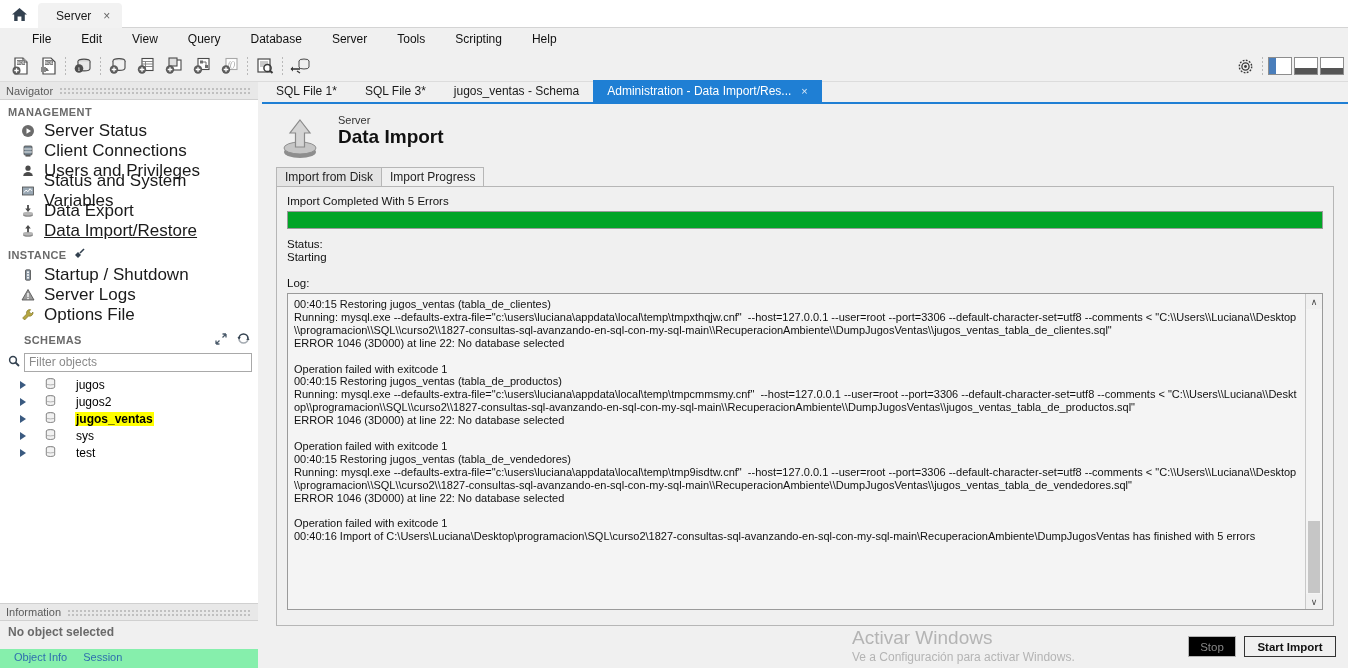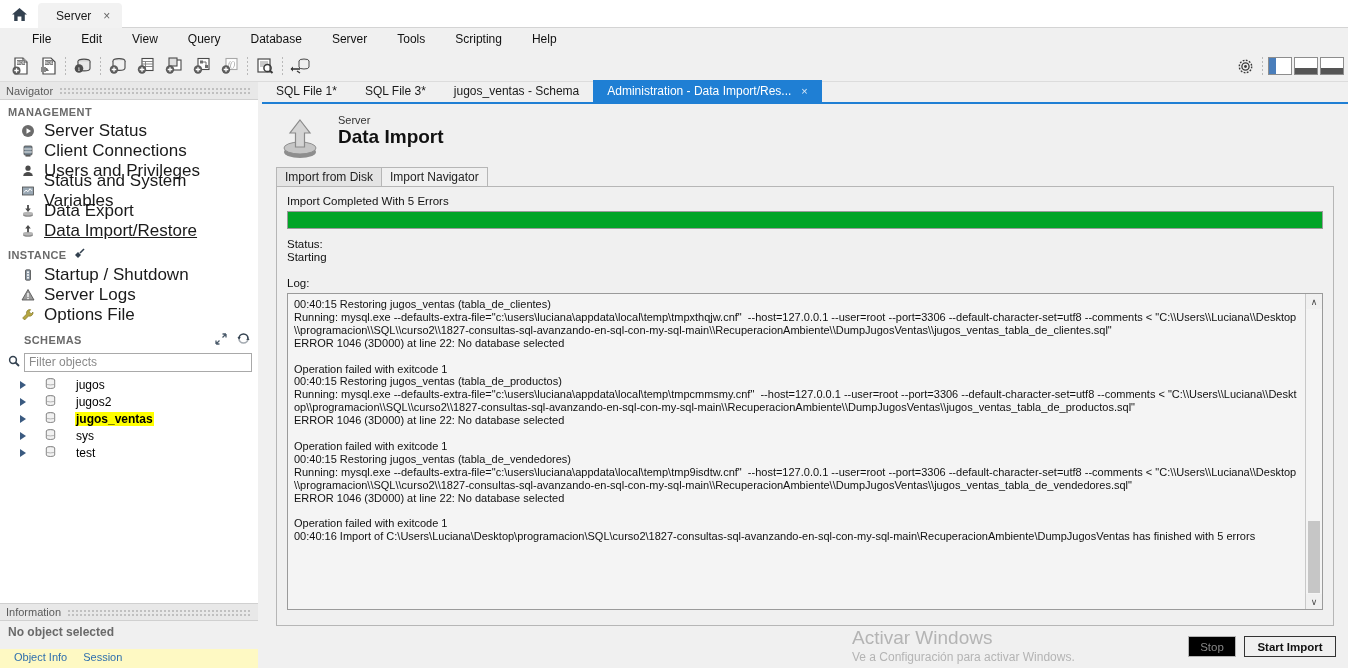--- a/index.html
+++ b/index.html
@@ -100,21 +100,21 @@
   }
   .schema-item {
     display: flex; align-items: center; gap: 18px; height: 17px; padding-left: 20px;
     font-size: 12px; cursor: default;
   }
   .tri { width: 0; height: 0; border-left: 6px solid #3a5a80; border-top: 4px solid transparent; border-bottom: 4px solid transparent; }
   .schema-item .nm { padding: 0 1px; }
   .schema-item .nm.hl { background: #ffff00; font-weight: bold; }
 
   .infopanel {
-    position: absolute; bottom: 0; left: 0; width: 258px; height: 65px; background: #fef9c3;
+    position: absolute; bottom: 0; left: 0; width: 258px; height: 65px; background: #86efac;
   }
   .info-head {
     height: 18px; background: #e8e8e8; border-top: 1px solid #d0d0d0; border-bottom: 1px solid #d0d0d0;
     display: flex; align-items: center; padding: 0 6px; font-size: 11px; color: #5a5a5a;
   }
   .info-head .dots { flex: 1; height: 7px; margin-left: 6px;
     background-image: radial-gradient(circle, #c0c0c0 1px, transparent 1.2px); background-size: 4px 4px; }
   .info-body { background: #f0f0f0; height: 28px; padding: 4px 8px; font-size: 12px; font-weight: bold; color: #6a6a6a; }
   .info-tabs { display: flex; gap: 0; padding-left: 6px; font-size: 11px; }
   .info-tabs .it { padding: 2px 8px; color: #2f6fae; }
@@ -565,21 +565,21 @@
         </svg>
       </span>
       <div class="txt">
         <div class="sup">Server</div>
         <div class="ttl">Data Import</div>
       </div>
     </div>
 
     <div class="subtabs">
       <div class="stab">Import from Disk</div>
-      <div class="stab sel">Import Navigator</div>
+      <div class="stab sel">Import Progress</div>
     </div>
 
     <div class="progpanel">
       <div class="pp-title">Import Completed With 5 Errors</div>
       <div class="progbar">
         <i style="width:100%"></i>
       </div>
       <div class="pp-lbl">Status:</div>
       <div class="pp-val">Starting</div>
       <div class="pp-log-lbl">Log:</div>

